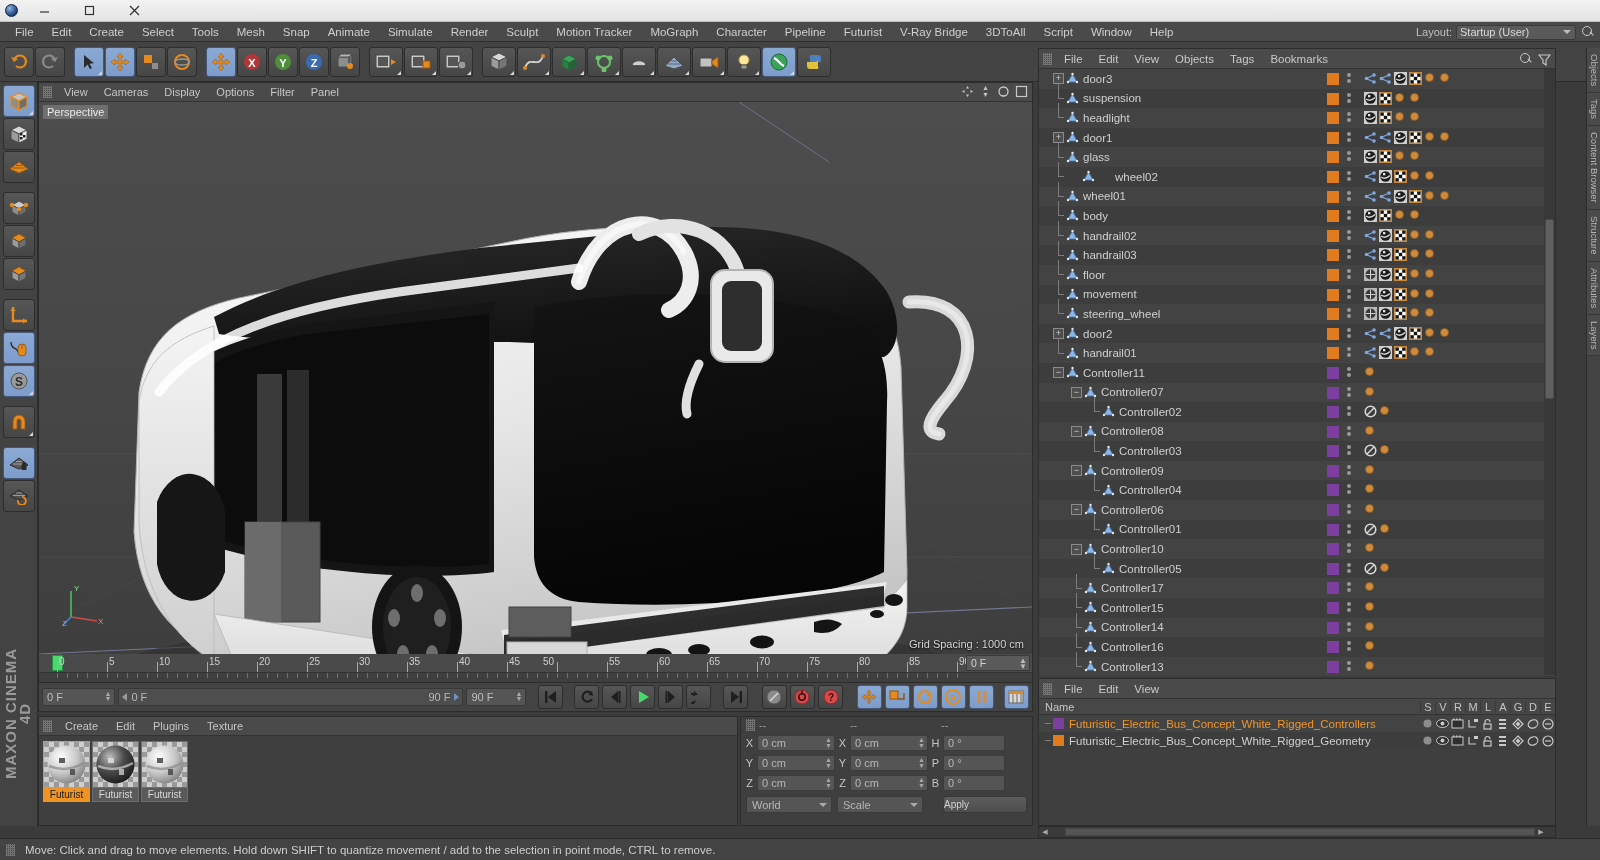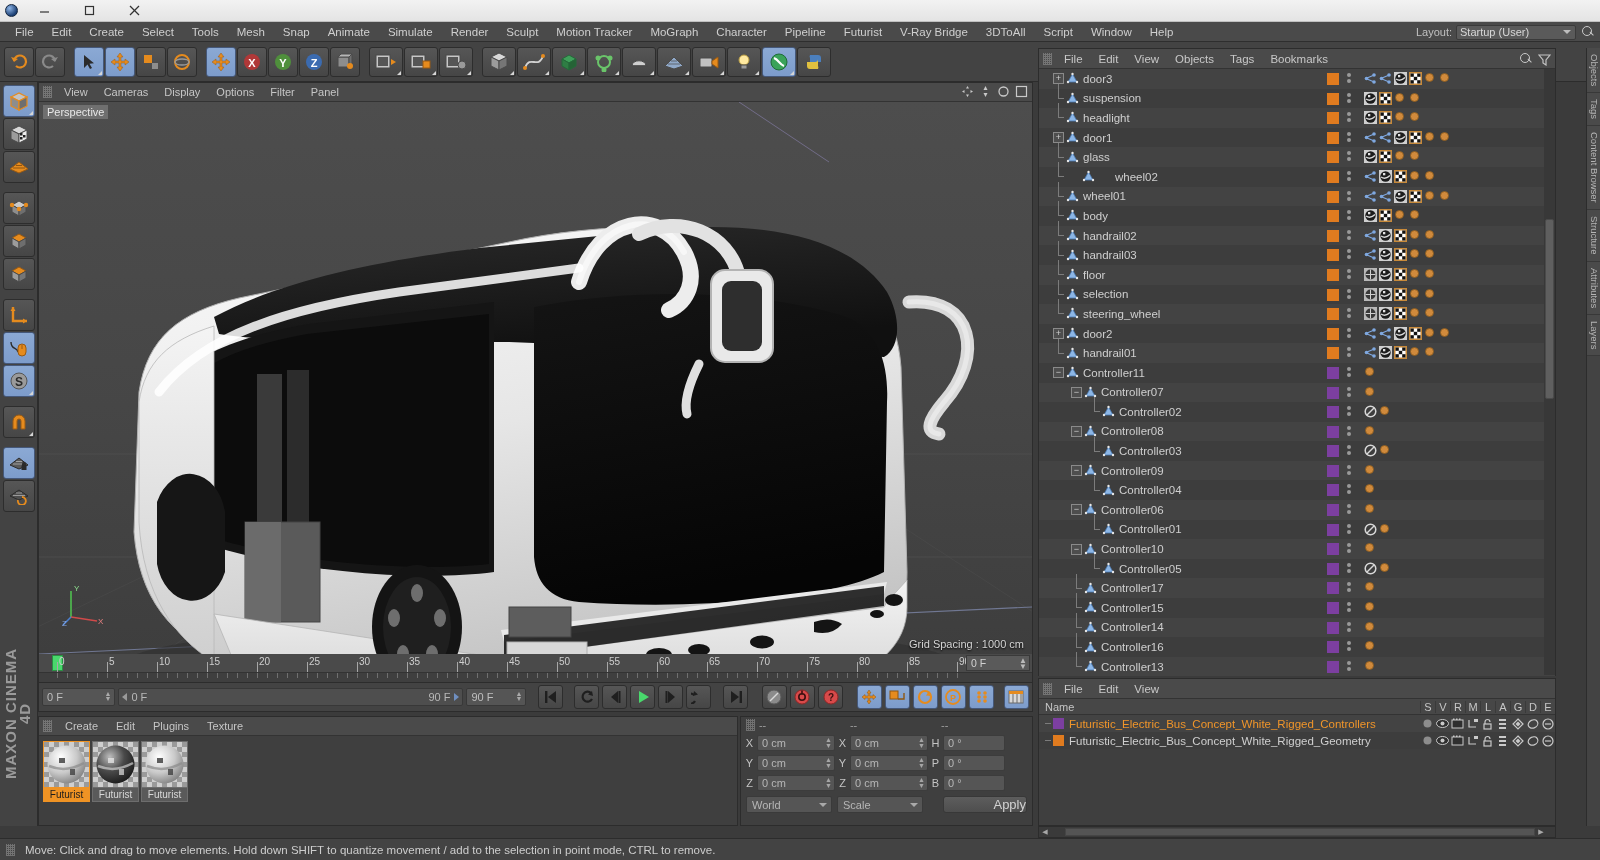--- a/index.html
+++ b/index.html
@@ -168,22 +168,22 @@
   .co-in { height:16px; background:#555; border:1px solid #3c3c3c; border-radius:2px;
      font-size:11px; color:#b6b6b6; padding-left:4px; line-height:15px; position:relative; }
   .co-in .spin { position:absolute; right:2px; top:1px; font-size:7px; line-height:6px; color:#a5a5a5; }
   .w78 { width:78px; } .w62 { width:62px; }
   .co-foot { display:flex; align-items:center; gap:5px; padding:3px 5px 0 5px; }
   .co-sel { height:17px; background:#555; border:1px solid #3a3a3a; border-radius:2px;
      font-size:11px; color:#b6b6b6; padding-left:5px; line-height:16px; position:relative; width:86px; }
   .co-sel .caret { position:absolute; right:4px; top:6px; border-left:4px solid transparent;
      border-right:4px solid transparent; border-top:4px solid #a9a9a9; }
   .co-apply { width:84px; height:17px; background:linear-gradient(#5d5d5d,#4e4e4e);
-     border:1px solid #383838; border-radius:3px; font-size:13px; color:#d2d2d2;
-     text-align:right; line-height:16px; margin-left:auto; }
+     border:1px solid #383838; border-radius:3px; font-size:10px; color:#d2d2d2;
+     text-align:left; line-height:16px; margin-left:auto; }
 
   
   .objmgr { position:absolute; left:1038px; top:48px; width:518px; height:628px;
      background:#3f3f3f; border:1px solid #2c2c2c; }
   .om-menu { height:20px; background:#4a4a4a; display:flex; align-items:center;
      padding-left:4px; border-bottom:1px solid #333; position:relative; }
   .om-menu .mi { padding:0 8px; line-height:20px; font-size:11.5px; color:#c8c8c8; }
   .om-tools { position:absolute; right:4px; top:2px; display:flex; gap:4px; align-items:center; }
   .om-list { position:relative; height:607px; overflow:hidden; }
   .orow { position:relative; height:19.6px; display:flex; align-items:center;
@@ -744,21 +744,21 @@
           <div class="tnum" style="left: 268px;">25</div>
           <div class="tick major" style="left: 318px;"></div>
           <div class="tnum" style="left: 318px;">30</div>
           <div class="tick major" style="left: 368px;"></div>
           <div class="tnum" style="left: 368px;">35</div>
           <div class="tick major" style="left: 418px;"></div>
           <div class="tnum" style="left: 418px;">40</div>
           <div class="tick major" style="left: 468px;"></div>
           <div class="tnum" style="left: 468px;">45</div>
           <div class="tick major" style="left: 518px;"></div>
-          <div class="tnum" style="left: 518px;">50</div>
+          <div class="tnum" style="left: 502px;">50</div>
           <div class="tick major" style="left: 568px;"></div>
           <div class="tnum" style="left: 568px;">55</div>
           <div class="tick major" style="left: 618px;"></div>
           <div class="tnum" style="left: 618px;">60</div>
           <div class="tick major" style="left: 668px;"></div>
           <div class="tnum" style="left: 668px;">65</div>
           <div class="tick major" style="left: 718px;"></div>
           <div class="tnum" style="left: 718px;">70</div>
           <div class="tick major" style="left: 768px;"></div>
           <div class="tnum" style="left: 768px;">75</div>
@@ -1661,21 +1661,21 @@
         </div>
         <div class="orow">
           <span class="otree" style="padding-left: 14px;">
             <span class="oelbow"></span>
             <span class="onull"><svg width="13" height="13" viewBox="0 0 13 13">
                 <path d="M6.5 2 L11 10 L2 10 Z" fill="#8cb6e6" stroke="#4d7cb5" stroke-width=".8"></path>
                 <circle cx="2" cy="10" r="1.2" fill="#e8e8e8"></circle>
                 <circle cx="11" cy="10" r="1.2" fill="#e8e8e8"></circle>
                 <circle cx="6.5" cy="2" r="1.2" fill="#e8e8e8"></circle>
               </svg></span>
-            <span class="oname">selection</span>
+            <span class="oname">movement</span>
           </span>
           <span class="ocolor" style="background: rgb(224, 123, 31); left: 288px; top: 4px;"></span>
           <span class="odots" style="left: 308px; top: 4px;">
             <span class="odot"></span>
             <span class="odot"></span>
           </span>
           <span class="otags" style="left: 325px; top: 3px;">
             <span class="tag"><svg width="13" height="13" viewBox="0 0 13 13">
                 <rect width="13" height="13" fill="#b8b8b8"></rect>
                 <circle cx="6.5" cy="6.5" r="5" fill="#3a3a3a"></circle>

